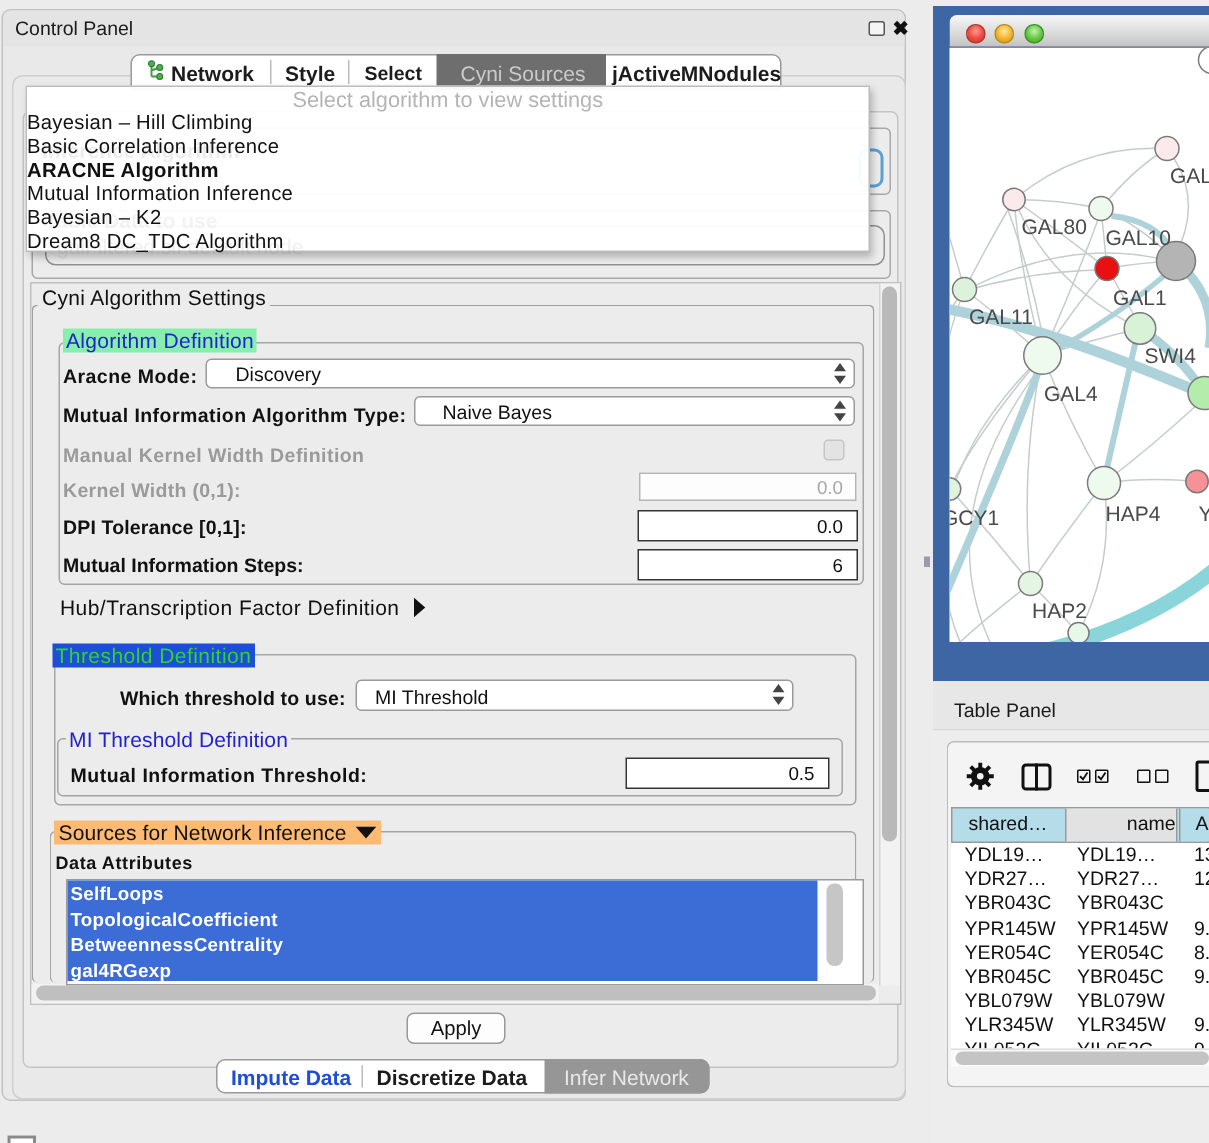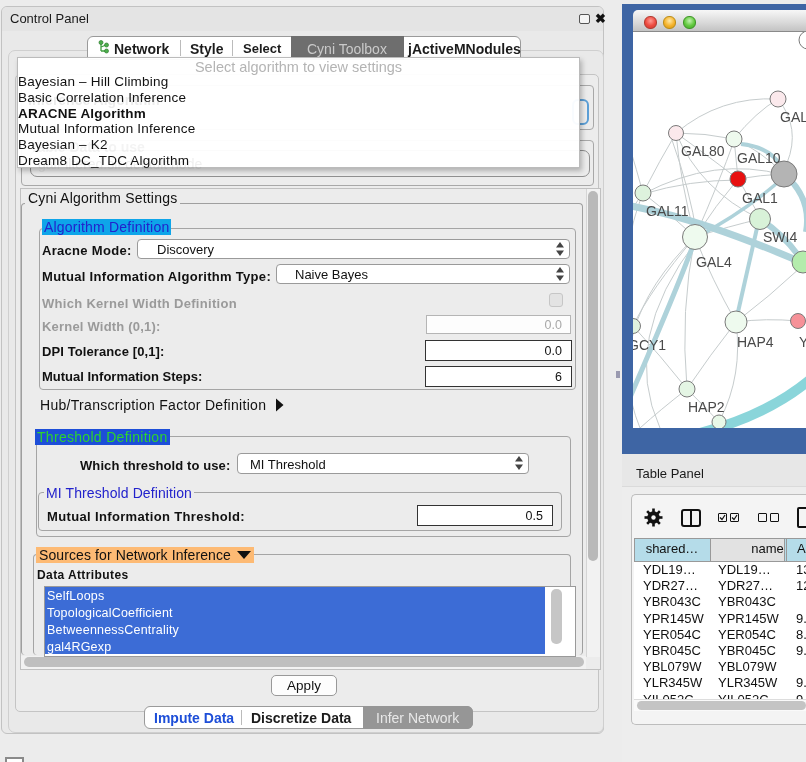--- a/index.html
+++ b/index.html
@@ -29,59 +29,59 @@
 <div class="abs" style="left:97px;top:40px;width:13px;height:15px;">
 <svg width="13" height="15" viewBox="0 0 13 15">
 <path d="M4 3 L4 11 M4 7 L9 5 M4 11 L9 11" stroke="#3f9e3f" stroke-width="1.3" fill="none"></path>
 <circle cx="4" cy="2.5" r="2" fill="#4caf4c" stroke="#2e7d2e" stroke-width="0.7"></circle>
 <circle cx="9.5" cy="5" r="2" fill="#4caf4c" stroke="#2e7d2e" stroke-width="0.7"></circle>
 <circle cx="9.5" cy="11" r="2" fill="#4caf4c" stroke="#2e7d2e" stroke-width="0.7"></circle>
 </svg></div>
 <div class="abs b" style="left:114px;top:41px;font-size:14px;color:#1c1c1c;">Network</div>
 <div class="abs b" style="left:190px;top:41px;font-size:14px;color:#1c1c1c;">Style</div>
 <div class="abs b" style="left:243px;top:41px;font-size:13px;color:#1c1c1c;">Select</div>
-<div class="abs" style="left:307px;top:41px;font-size:14px;color:#cacaca;">Cyni Toolbox</div>
+<div class="abs" style="left:307px;top:41px;font-size:14px;color:#cacaca;">Cyni Sources</div>
 <div class="abs b" style="left:408px;top:41px;font-size:14px;color:#1c1c1c;">jActiveMNodules</div>
 
 <div class="abs" style="left:21px;top:85px;width:573px;height:45px;border:1px solid #a8a8a8;border-radius:4px;box-sizing:border-box;"></div>
 <div class="abs" style="left:572px;top:99px;width:17px;height:26px;border:2.5px solid #5c9fd6;border-radius:6px;background:#eee;box-sizing:border-box;"></div>
 <div class="abs" style="left:21px;top:140px;width:573px;height:46px;border:1px solid #a8a8a8;border-radius:4px;box-sizing:border-box;"></div>
 <div class="abs" style="left:30px;top:150px;width:560px;height:27px;border:1.5px solid #909090;border-radius:7px;box-sizing:border-box;"></div>
 
 <div class="abs" style="left:20px;top:188px;width:581px;height:482px;background:#ececec;border:1px solid #c0c0c0;box-sizing:border-box;"></div>
 
 <div class="abs" style="left:586px;top:189px;width:14px;height:468px;background:#f2f2f2;border-left:1px solid #d5d5d5;box-sizing:border-box;"></div>
 <div class="abs" style="left:588px;top:191px;width:10px;height:370px;background:#b9b9b9;border-radius:5px;"></div>
 
 <div class="abs" style="left:21px;top:656px;width:565px;height:13px;background:#f2f2f2;"></div>
 <div class="abs" style="left:24px;top:657px;width:560px;height:10px;background:#bfbfbf;border-radius:5px;"></div>
 
 <div class="abs" style="left:21px;top:203px;width:562px;height:452px;border:1px solid #9f9f9f;border-radius:4px;border-bottom:none;box-sizing:border-box;"></div>
 <div class="abs" style="left:25px;top:190px;background:#ececec;padding:0 3px;font-size:14px;letter-spacing:0.2px;color:#111;">Cyni Algorithm Settings</div>
 
 <div class="abs" style="left:39px;top:228px;width:537px;height:162px;border:1px solid #a5a5a5;border-radius:4px;box-sizing:border-box;"></div>
-<div class="abs" style="left:42px;top:219px;background:#0ea5e9;padding:0 2px;font-size:14px;letter-spacing:0.2px;color:#2222cc;">Algorithm Definition</div>
+<div class="abs" style="left:42px;top:219px;background:#86efac;padding:0 2px;font-size:14px;letter-spacing:0.2px;color:#2222cc;">Algorithm Definition</div>
 
 <div class="abs b" style="left:42px;top:243px;font-size:13px;letter-spacing:0.3px;color:#111;">Aracne Mode:</div>
 <div class="abs" style="left:137px;top:239px;width:433px;height:20px;background:#fff;border:1px solid #9a9a9a;border-radius:4px;box-sizing:border-box;"></div>
 <div class="abs" style="left:157px;top:242px;font-size:13px;color:#111;">Discovery</div>
 <svg class="abs" style="left:556px;top:242px;z-index:5;" width="8" height="14">
     <path d="M4 0 L8 5.5 L0 5.5 Z" fill="#444"></path>
     <path d="M4 14 L8 8.5 L0 8.5 Z" fill="#444"></path>
   </svg>
 <svg class="abs" style="left:556px;top:267px;z-index:5;" width="8" height="14">
     <path d="M4 0 L8 5.5 L0 5.5 Z" fill="#444"></path>
     <path d="M4 14 L8 8.5 L0 8.5 Z" fill="#444"></path>
   </svg>
 
 <div class="abs b" style="left:42px;top:269px;font-size:13px;letter-spacing:0.3px;color:#111;">Mutual Information Algorithm Type:</div>
 <div class="abs" style="left:276px;top:264px;width:294px;height:20px;background:#fff;border:1px solid #9a9a9a;border-radius:4px;box-sizing:border-box;"></div>
 <div class="abs" style="left:295px;top:267px;font-size:13px;color:#111;">Naive Bayes</div>
 
-<div class="abs b" style="left:42px;top:296px;font-size:13px;letter-spacing:0.3px;color:#9a9a9a;">Which Kernel Width Definition</div>
+<div class="abs b" style="left:42px;top:296px;font-size:13px;letter-spacing:0.3px;color:#9a9a9a;">Manual Kernel Width Definition</div>
 <div class="abs" style="left:549px;top:293px;width:14px;height:14px;background:#e3e3e3;border:1px solid #c6c6c6;border-radius:3px;box-sizing:border-box;"></div>
 
 <div class="abs b" style="left:42px;top:319px;font-size:13px;letter-spacing:0.2px;color:#9a9a9a;">Kernel Width (0,1):</div>
 <div class="abs" style="left:426px;top:315px;width:145px;height:19px;background:#fdfdfd;border:1px solid #b5b5b5;box-sizing:border-box;"></div>
 <div class="abs" style="left:426px;top:318px;width:136px;text-align:right;font-size:12.5px;color:#a8a8a8;">0.0</div>
 
 <div class="abs b" style="left:42px;top:344px;font-size:13px;letter-spacing:0.1px;color:#111;">DPI Tolerance [0,1]:</div>
 <div class="abs" style="left:425px;top:340px;width:147px;height:21px;background:#fff;border:1.5px solid #333;box-sizing:border-box;"></div>
 <div class="abs" style="left:425px;top:344px;width:137px;text-align:right;font-size:12.5px;color:#111;">0.0</div>
 
@@ -113,21 +113,21 @@
 <div class="abs" style="left:417px;top:509px;width:126px;text-align:right;font-size:12.5px;color:#111;">0.5</div>
 
 <div class="abs" style="left:33px;top:554px;width:538px;height:101px;border:1px solid #a5a5a5;border-radius:4px;border-bottom:none;box-sizing:border-box;"></div>
 <div class="abs" style="left:36px;top:547px;background:#fdba74;padding:0 3px;font-size:14px;letter-spacing:0.1px;color:#111;">Sources for Network Inference <svg width="14" height="9" style="margin-left:2px;">
       <path d="M0 0 L14 0 L7 8 Z" fill="#111"></path>
     </svg></div>
 <div class="abs b" style="left:37px;top:568px;font-size:12px;letter-spacing:0.4px;color:#111;">Data Attributes</div>
 
 <div class="abs" style="left:44px;top:586px;width:532px;height:71px;background:#fff;border:1px solid #9a9a9a;box-sizing:border-box;"></div>
 <div class="abs" style="left:45px;top:587px;width:500px;height:67px;background:#3c6cd6;"></div>
-<div class="abs" style="left:47px;top:588px;font-size:12.5px;letter-spacing:0.2px;color:#fff;line-height:17px;">SelfLoops<br>TopologicalCoefficient<br>BetweennessCentrality<br>gal4RGexp</div>
+<div class="abs" style="left:47px;top:588px;font-size:12.5px;letter-spacing:0.2px;color:#fff;line-height:17px;font-weight:bold;">SelfLoops<br>TopologicalCoefficient<br>BetweennessCentrality<br>gal4RGexp</div>
 <div class="abs" style="left:551px;top:589px;width:11px;height:55px;background:#c6c6c6;border-radius:5px;"></div>
 
 <div class="abs" style="left:271px;top:675px;width:66px;height:21px;background:#fdfdfd;border:1px solid #999;border-radius:5px;box-sizing:border-box;text-align:center;font-size:13.5px;color:#111;line-height:19px;">Apply</div>
 
 <div class="abs" style="left:144px;top:706px;width:329px;height:23px;background:#fff;border:1px solid #9a9a9a;border-radius:6px;box-sizing:border-box;"></div>
 <div class="abs" style="left:241px;top:710px;width:1px;height:15px;background:#bbb;"></div>
 <div class="abs" style="left:363px;top:706px;width:110px;height:23px;background:#969696;border-radius:0 6px 6px 0;"></div>
 <div class="abs b" style="left:154px;top:710px;font-size:14px;color:#1d4ed8;">Impute Data</div>
 <div class="abs b" style="left:251px;top:710px;font-size:14px;color:#1c1c1c;">Discretize Data</div>
 <div class="abs" style="left:376px;top:710px;font-size:14px;color:#e8e8e8;">Infer Network</div>

